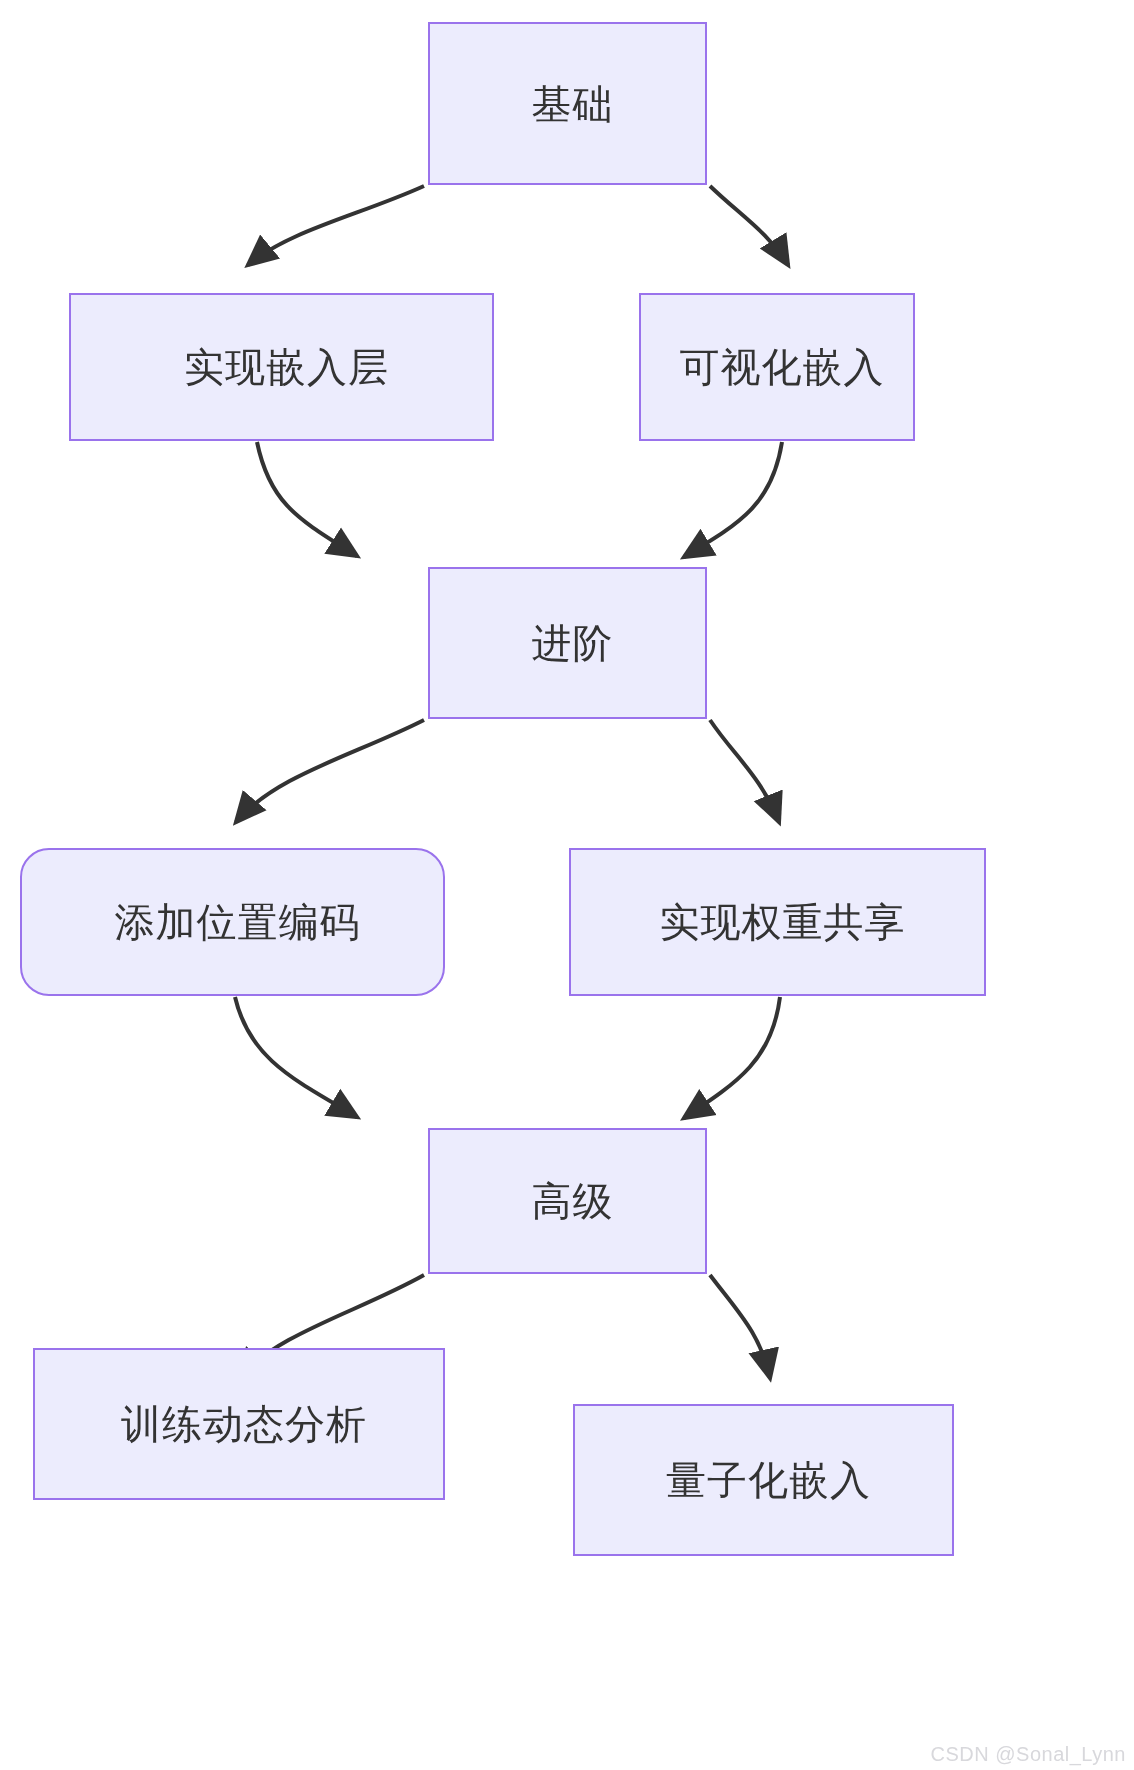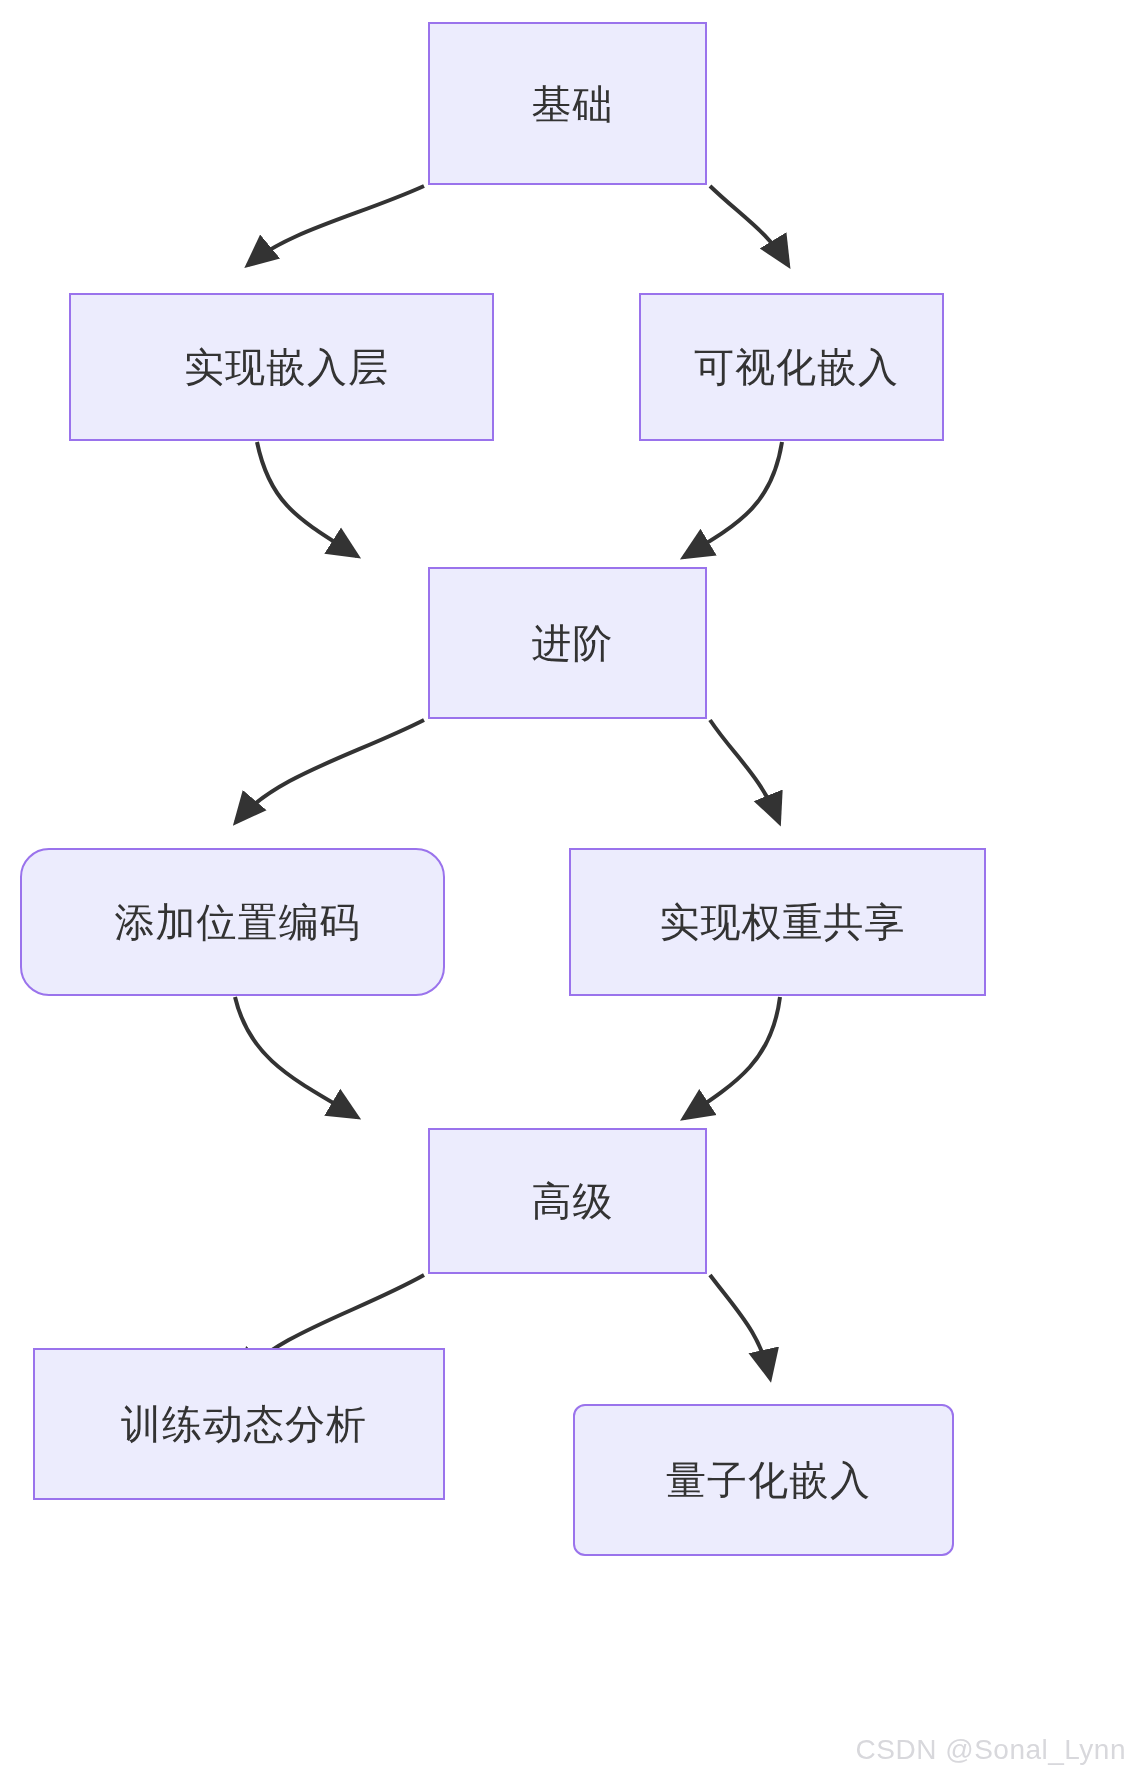--- a/index.html
+++ b/index.html
@@ -40,21 +40,21 @@
     white-space: nowrap;
     padding-left: 10px;
   }
   .node-label {
     display: block;
   }
   .watermark {
     position: absolute;
     right: 8px;
     bottom: 4px;
-    font-size: 28px;
+    font-size: 20px;
     color: #d8d8dc;
     letter-spacing: 0.5px;
     white-space: nowrap;
   }
 </style>
 </head>
 <body>
 
 <div id="stage">
 
@@ -89,21 +89,21 @@
   </svg>
 
   <div class="node" style="left:428px; top:22px; width:279px; height:163px;">
     <span class="node-label">基础</span>
   </div>
 
   <div class="node" style="left:69px; top:293px; width:425px; height:148px;">
     <span class="node-label">实现嵌入层</span>
   </div>
 
-  <div class="node" style="left:639px; top:293px; width:305px; height:148px;">
+  <div class="node" style="left:639px; top:293px; width:276px; height:148px;">
     <span class="node-label">可视化嵌入</span>
   </div>
 
   <div class="node" style="left:428px; top:567px; width:279px; height:152px;">
     <span class="node-label">进阶</span>
   </div>
 
   <div class="node" style="left:20px; top:848px; width:425px; height:148px;border-radius:29px;">
     <span class="node-label">添加位置编码</span>
   </div>
@@ -113,19 +113,19 @@
   </div>
 
   <div class="node" style="left:428px; top:1128px; width:279px; height:146px;">
     <span class="node-label">高级</span>
   </div>
 
   <div class="node" style="left:33px; top:1348px; width:412px; height:152px;">
     <span class="node-label">训练动态分析</span>
   </div>
 
-  <div class="node" style="left:573px; top:1404px; width:381px; height:152px;border-radius:12px;">
+  <div class="node" style="left:573px; top:1404px; width:381px; height:152px;">
     <span class="node-label">量子化嵌入</span>
   </div>
 
   <div class="watermark">CSDN @Sonal_Lynn</div>
 
 </div>
 
 </body></html>

